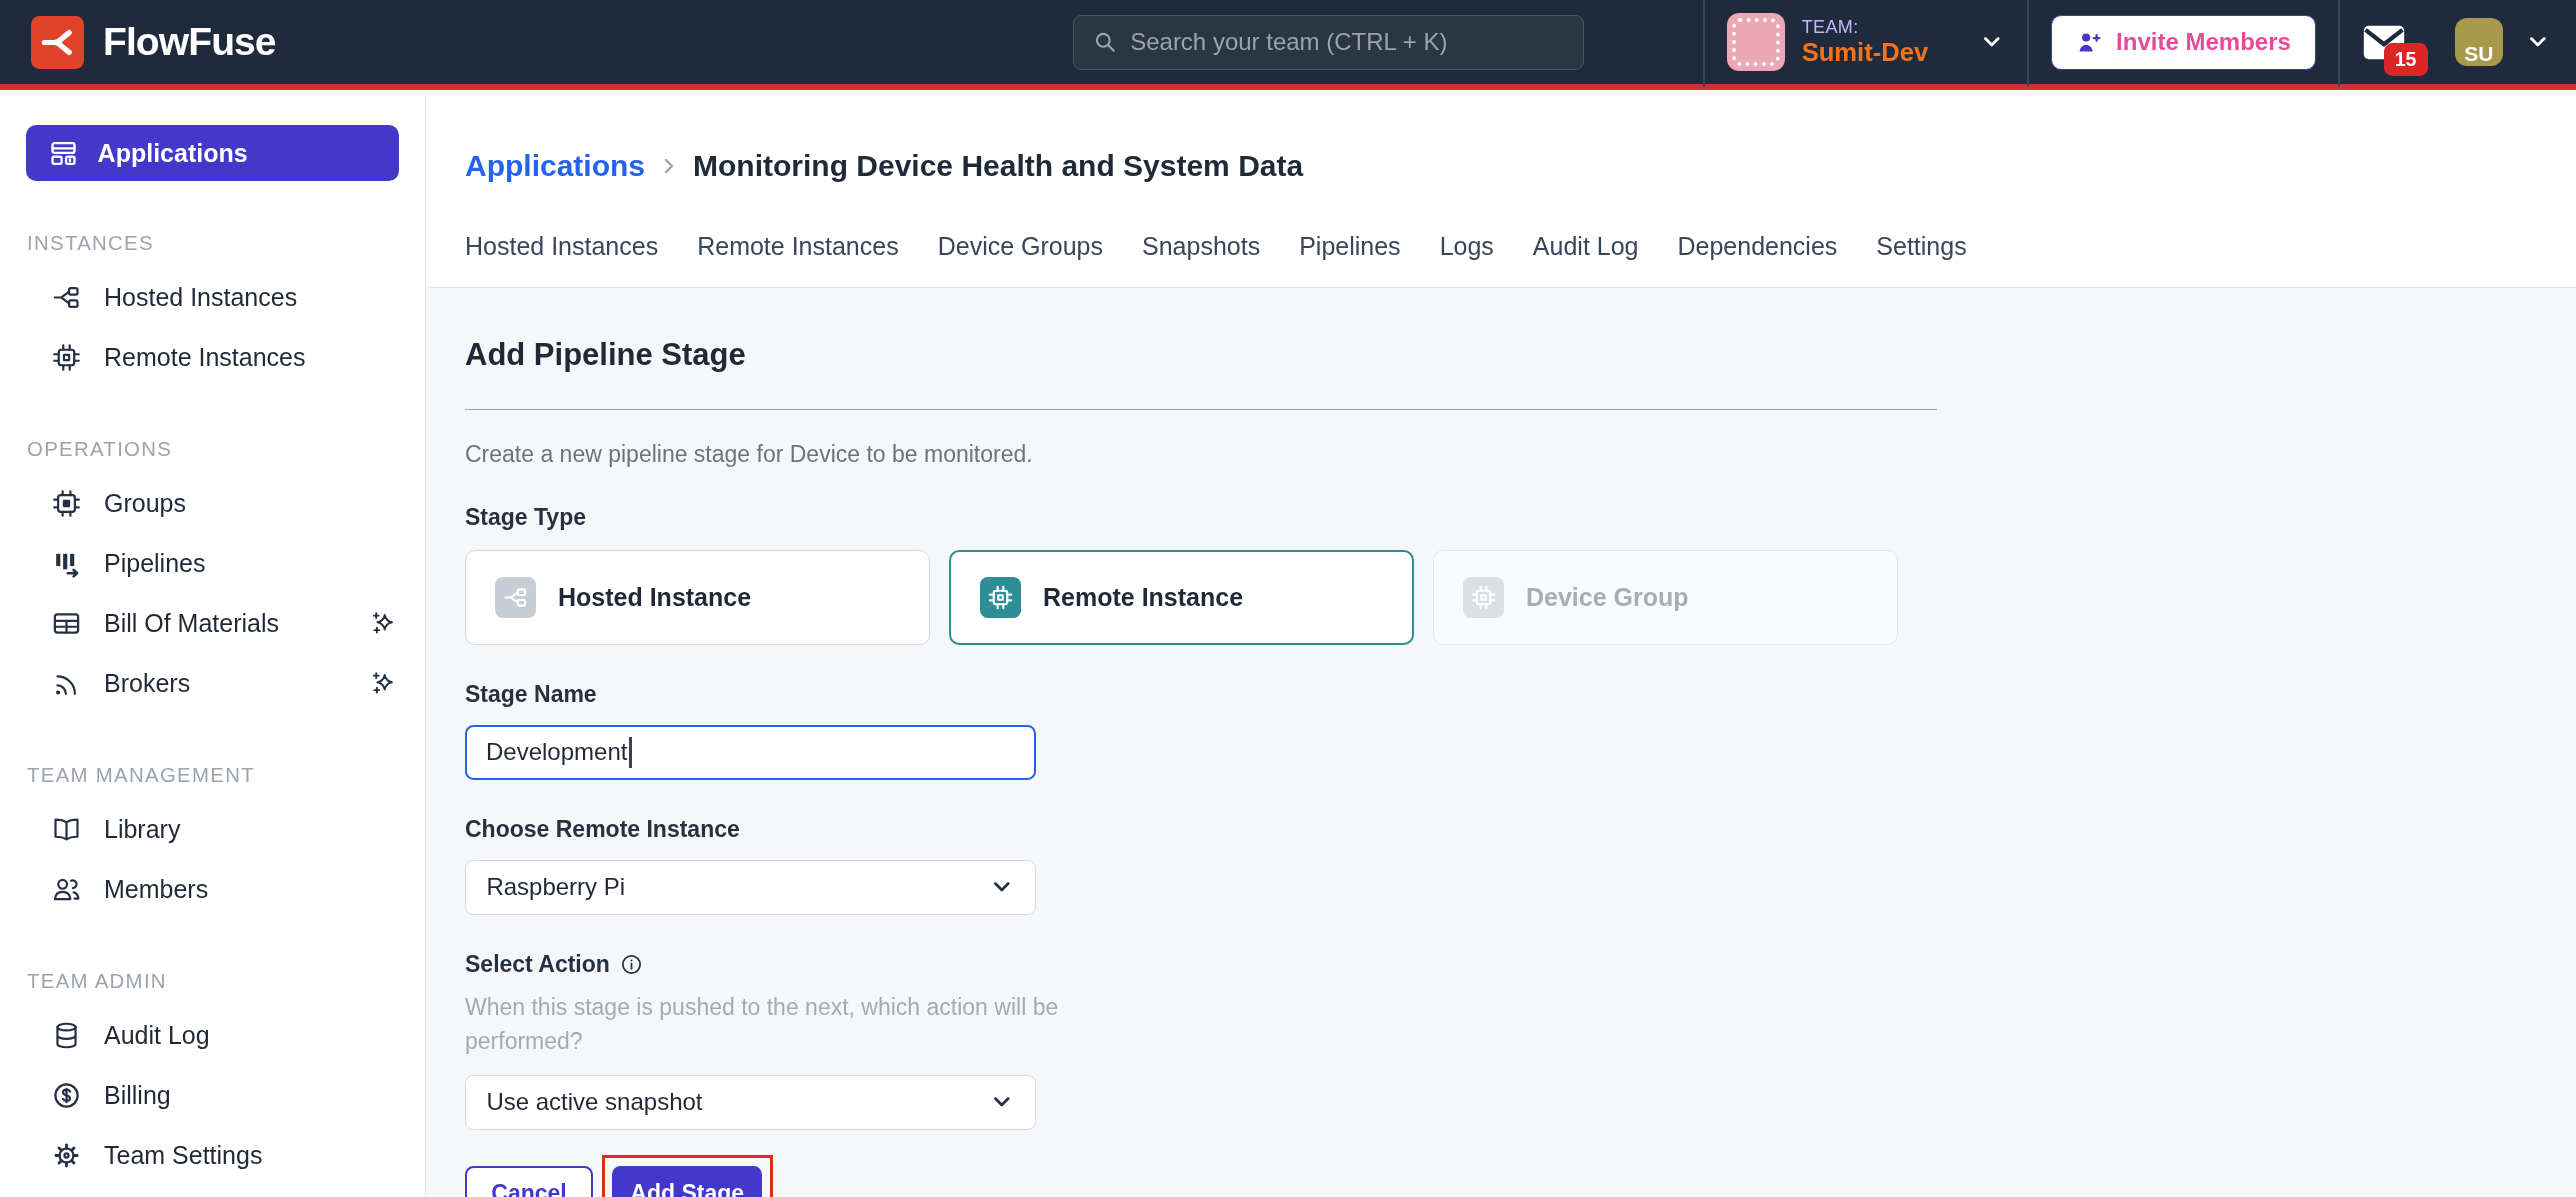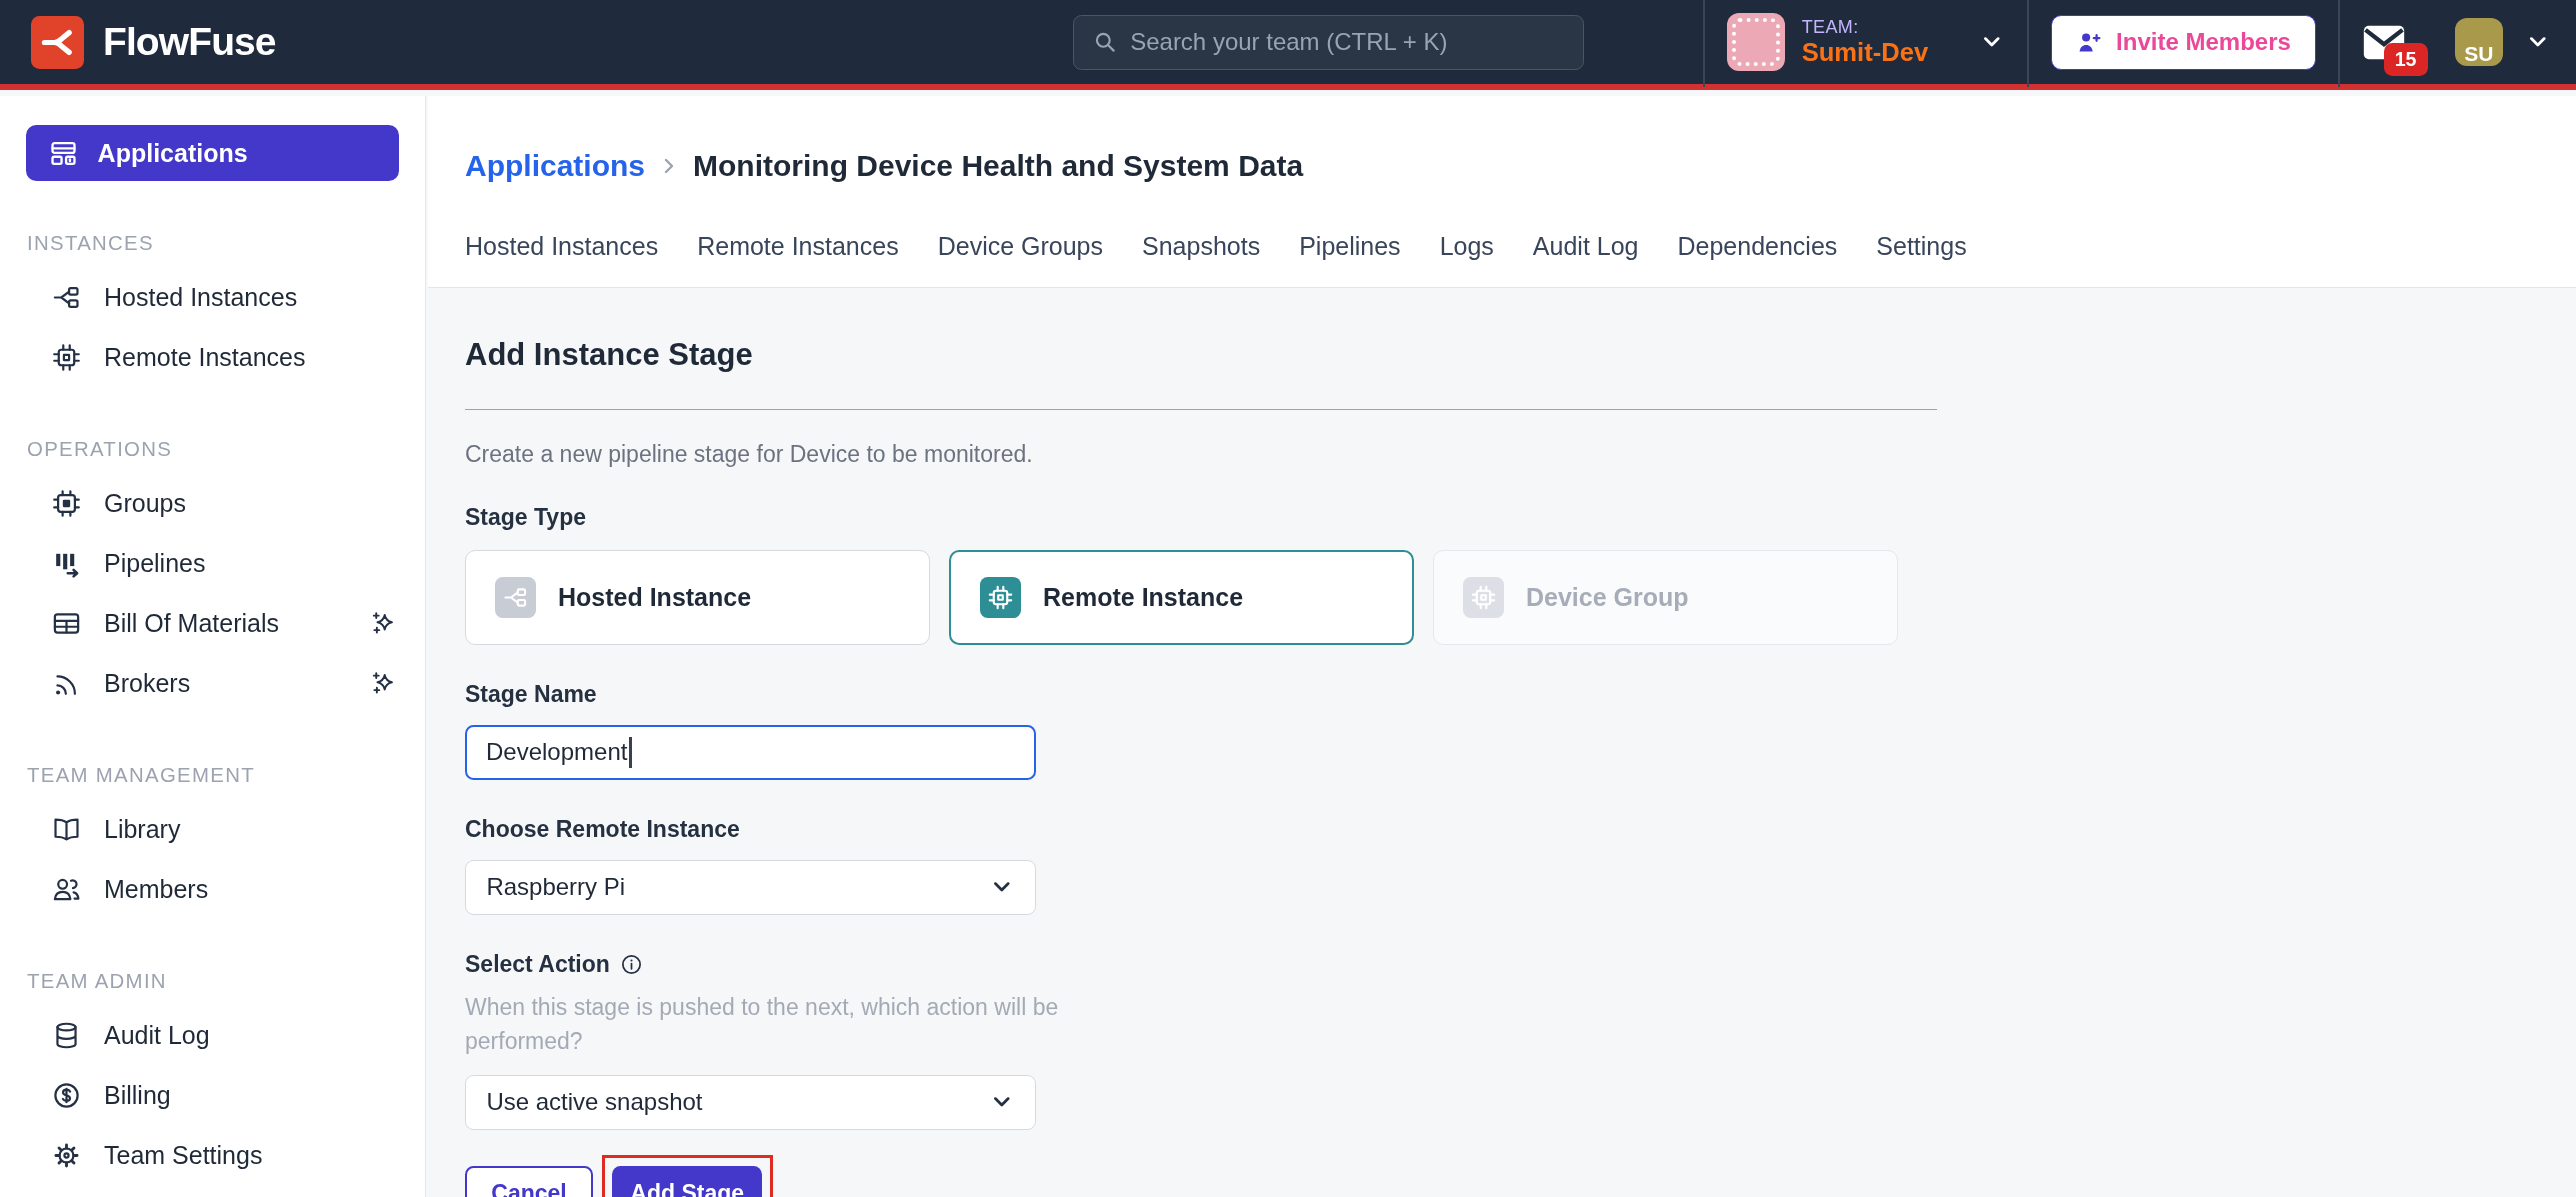--- a/index.html
+++ b/index.html
@@ -327,21 +327,21 @@
       <span class="tab">Pipelines</span>
       <span class="tab">Logs</span>
       <span class="tab">Audit Log</span>
       <span class="tab">Dependencies</span>
       <span class="tab">Settings</span>
     </div>
   </div>
 
   <div class="form-area">
     <div class="form-wrap">
-      <h2 class="form-title">Add Instance Stage</h2>
+      <h2 class="form-title">Add Pipeline Stage</h2>
       <hr class="form-divider">
       <p class="form-desc">Create a new pipeline stage for Device to be monitored.</p>
 
       <div class="field-label">Stage Type</div>
       <div class="cards">
         <div class="type-card">
           <div class="card-icon gray">
             <svg viewBox="0 0 24 24">
                 <path d="M3 12h5 M8 12l6-4.5 M8 12l6 4.5"></path>
                 <rect x="14" y="4.8" width="6.5" height="5" rx="1.2"></rect>

